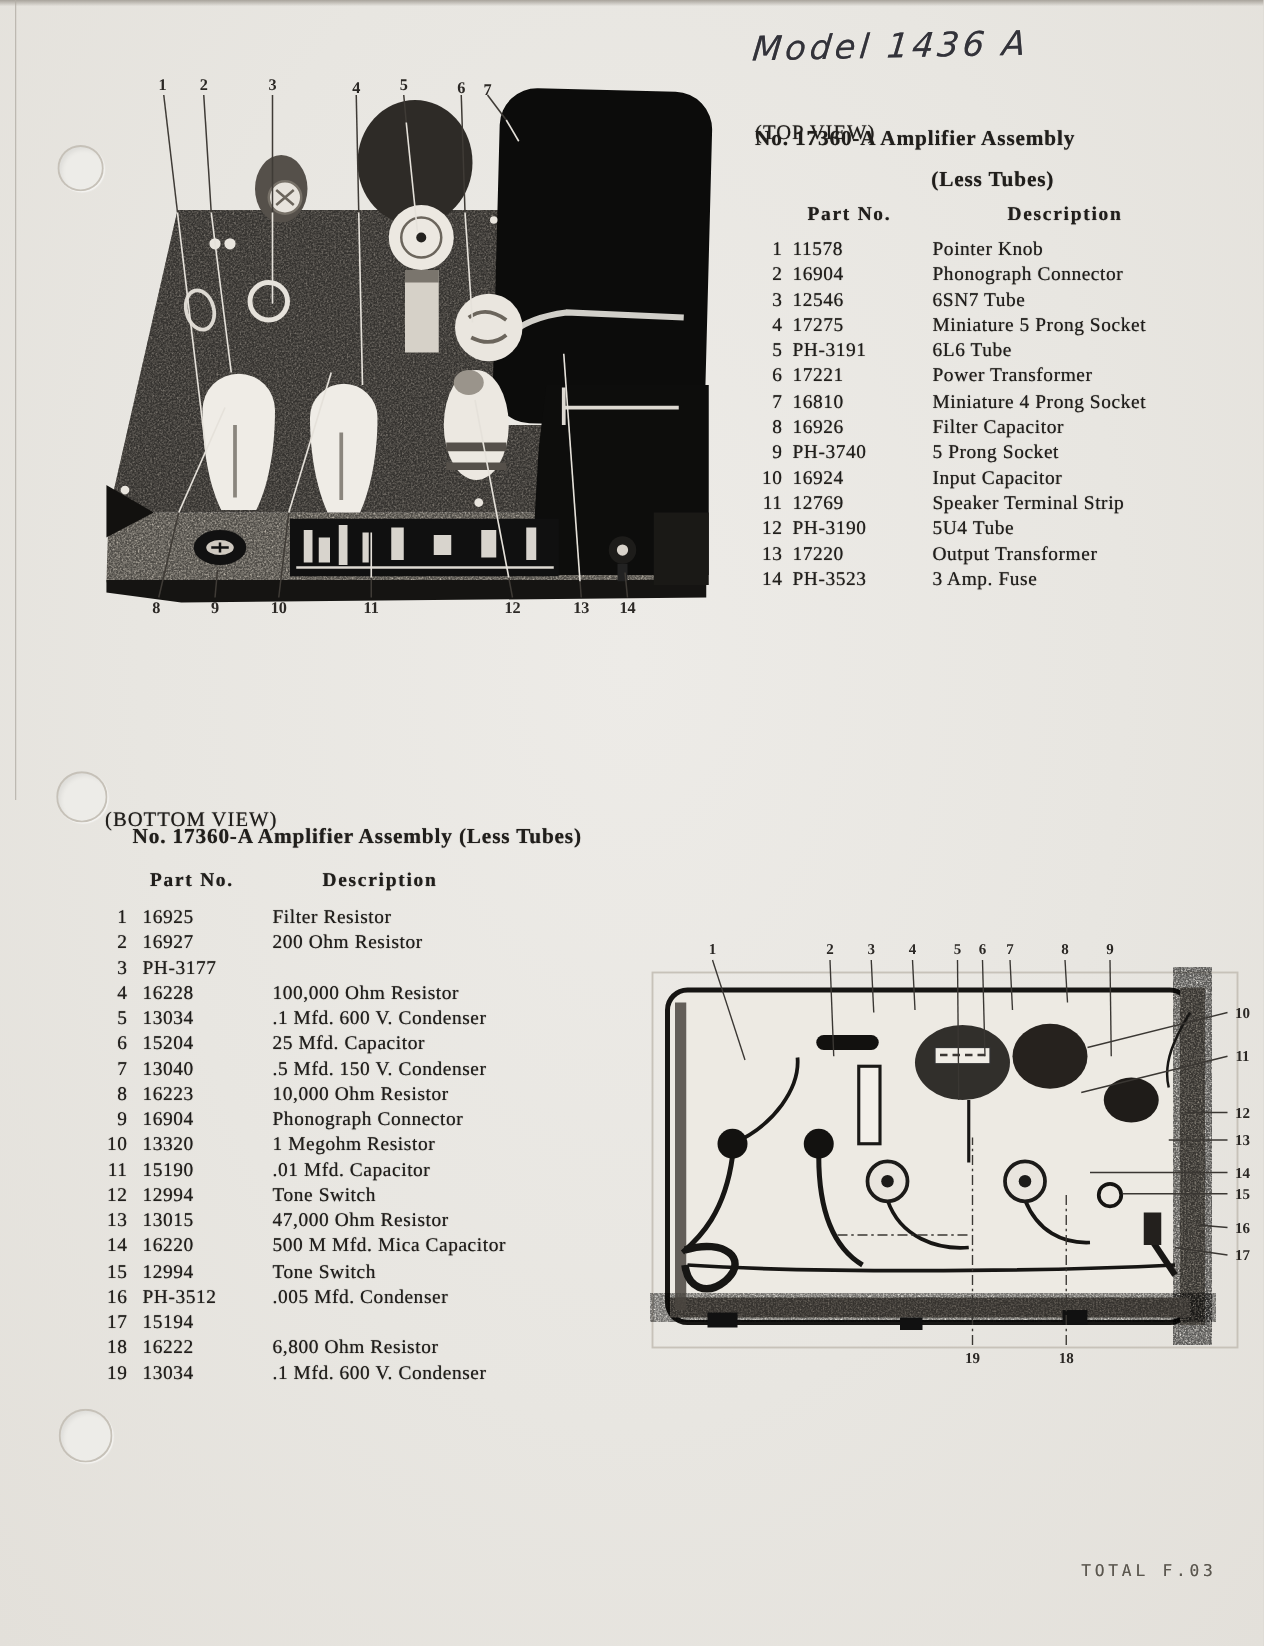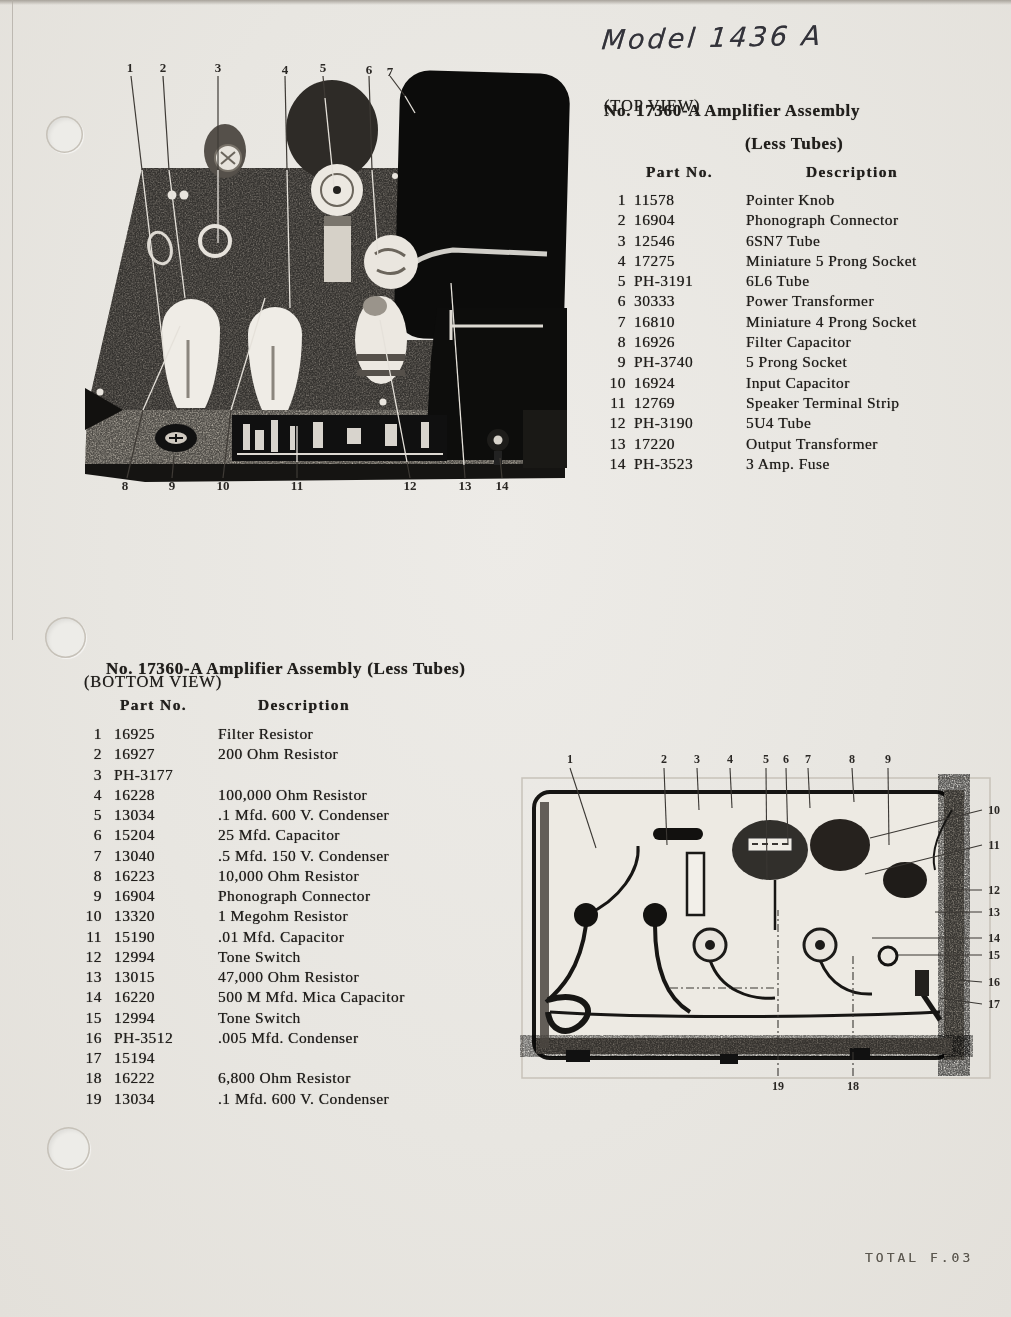--- a/index.html
+++ b/index.html
@@ -204,21 +204,21 @@
       </div>
 
       <div class="row">
         <span class="c-num">5</span>
         <span class="c-part">PH-3191</span>
         <span class="c-desc">6L6 Tube</span>
       </div>
 
       <div class="row">
         <span class="c-num">6</span>
-        <span class="c-part">30333</span>
+        <span class="c-part">17221</span>
         <span class="c-desc">Power Transformer</span>
       </div>
 
       <div class="row">
         <span class="c-num">7</span>
         <span class="c-part">16810</span>
         <span class="c-desc">Miniature 4 Prong Socket</span>
       </div>
 
       <div class="row">
@@ -257,21 +257,21 @@
         <span class="c-desc">Output Transformer</span>
       </div>
 
       <div class="row">
         <span class="c-num">14</span>
         <span class="c-part">PH-3523</span>
         <span class="c-desc">3 Amp. Fuse</span>
       </div>
     </div>
 
-  <div class="t view-label" style="left:84px;top:672px;">(BOTTOM VIEW)</div>
+  <div class="t view-label" style="left:84px;top:646px;">(BOTTOM VIEW)</div>
   <div class="t blk-title" style="left:84px;top:659px;margin-left:22px;">No. 17360-A Amplifier Assembly (Less Tubes)</div>
   <div class="t col-head" style="left:120px;top:696px;">Part No.</div>
   <div class="t col-head" style="left:258px;top:696px;">Description</div>
 
   <div class="t parts parts-bottom" style="left:78px;top:725px;width:440px;">
 
       <div class="row">
         <span class="c-num">1</span>
         <span class="c-part">16925</span>
         <span class="c-desc">Filter Resistor</span>

